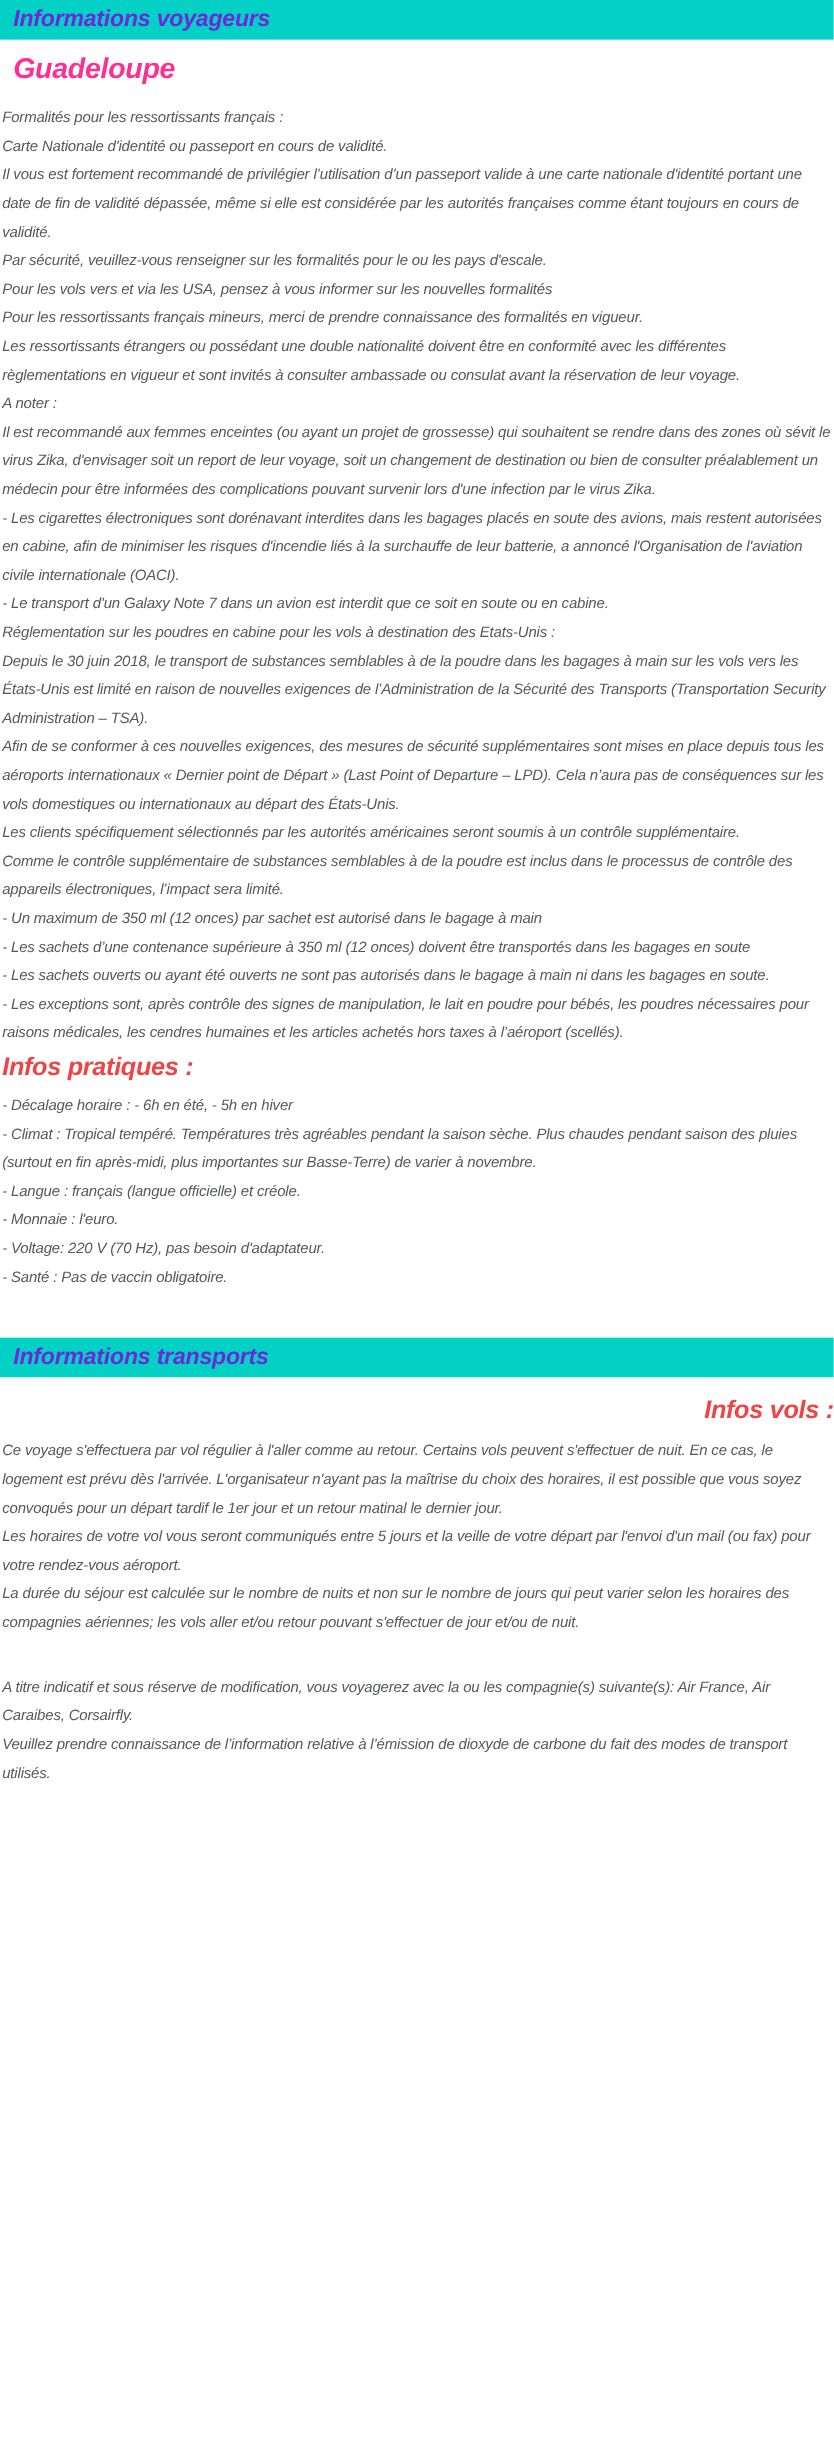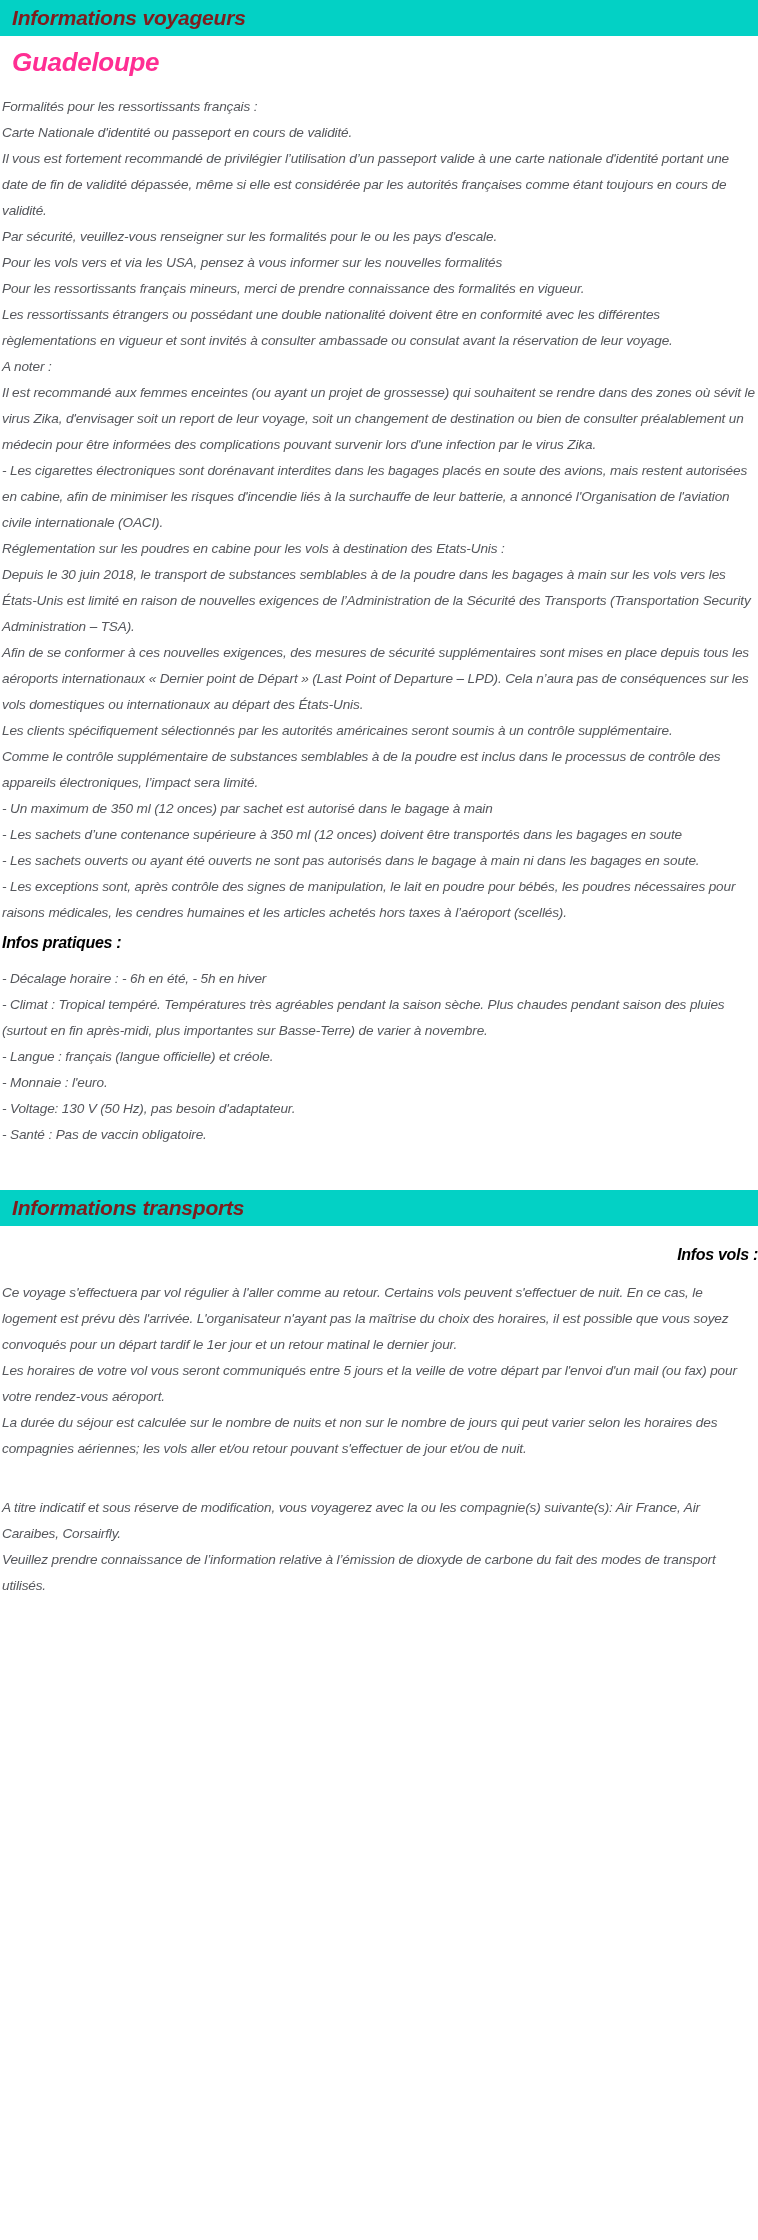--- a/index.html
+++ b/index.html
@@ -21,40 +21,40 @@
   
   .section-bar {
     background: #03d1c5;
     height: 36px;
     display: flex;
     align-items: center;
     padding-left: 12px;
     box-sizing: border-box;
   }
   .section-bar .bar-title {
-    color: #7f1d1d;
+    color: #6d28d9;
     font-size: 21px;
     font-weight: bold;
     font-style: italic;
     letter-spacing: -0.2px;
   }
   
   .country-heading {
     color: #ff2e93;
     font-size: 26px;
     line-height: 32px;
     font-weight: bold;
     font-style: italic;
     margin: 10px 0 16px 0;
     padding-left: 12px;
     letter-spacing: -0.3px;
   }
   .sub-heading {
-    color: #000000;
-    font-size: 16px;
+    color: #ef4444;
+    font-size: 23px;
     line-height: 30px;
     font-weight: bold;
     font-style: italic;
     padding-left: 2px;
     letter-spacing: -0.3px;
     margin: 2px 0 8px 0;
   }
   .sub-heading.vols {
     margin: 14px 0 10px 13px;
     text-align: right;
@@ -103,41 +103,42 @@
   <p class="body mb54">Pour les ressortissants français mineurs, merci de prendre connaissance des formalités en vigueur.</p>
 
   <p class="body mb53">Les ressortissants étrangers ou possédant une double nationalité doivent être en conformité avec les différentes règlementations en vigueur et sont invités à consulter ambassade ou consulat avant la réservation de leur voyage.</p>
 
   <p class="body mb54">A noter :</p>
 
   <p class="body mb50">Il est recommandé aux femmes enceintes (ou ayant un projet de grossesse) qui souhaitent se rendre dans des zones où sévit le virus Zika, d'envisager soit un report de leur voyage, soit un changement de destination ou bien de consulter préalablement un médecin pour être informées des complications pouvant survenir lors d'une infection par le virus Zika.</p>
 
   <p class="body mb51">- Les cigarettes électroniques sont dorénavant interdites dans les bagages placés en soute des avions, mais restent autorisées en cabine, afin de minimiser les risques d'incendie liés à la surchauffe de leur batterie, a annoncé l'Organisation de l'aviation civile internationale (OACI).</p>
 
+  <p class="body mb51">- Le transport d'un Galaxy Note 7 dans un avion est interdit que ce soit en soute ou en cabine.</p>
 
   <div>
     <p class="body">Réglementation sur les poudres en cabine pour les vols à destination des Etats-Unis :</p>
     <p class="body">Depuis le 30 juin 2018, le transport de substances semblables à de la poudre dans les bagages à main sur les vols vers les États-Unis est limité en raison de nouvelles exigences de l’Administration de la Sécurité des Transports (Transportation Security Administration – TSA).</p>
     <p class="body">Afin de se conformer à ces nouvelles exigences, des mesures de sécurité supplémentaires sont mises en place depuis tous les aéroports internationaux « Dernier point de Départ » (Last Point of Departure – LPD). Cela n’aura pas de conséquences sur les vols domestiques ou internationaux au départ des États-Unis.</p>
     <p class="body">Les clients spécifiquement sélectionnés par les autorités américaines seront soumis à un contrôle supplémentaire.</p>
     <p class="body">Comme le contrôle supplémentaire de substances semblables à de la poudre est inclus dans le processus de contrôle des appareils électroniques, l’impact sera limité.</p>
     <p class="body">- Un maximum de 350 ml (12 onces) par sachet est autorisé dans le bagage à main</p>
     <p class="body">- Les sachets d’une contenance supérieure à 350 ml (12 onces) doivent être transportés dans les bagages en soute</p>
     <p class="body">- Les sachets ouverts ou ayant été ouverts ne sont pas autorisés dans le bagage à main ni dans les bagages en soute.</p>
     <p class="body mb4">- Les exceptions sont, après contrôle des signes de manipulation, le lait en poudre pour bébés, les poudres nécessaires pour raisons médicales, les cendres humaines et les articles achetés hors taxes à l’aéroport (scellés).</p>
   </div>
 
   <h2 class="sub-heading">Infos pratiques :</h2>
 
   <div>
     <p class="body">- Décalage horaire : - 6h en été, - 5h en hiver</p>
     <p class="body">- Climat : Tropical tempéré. Températures très agréables pendant la saison sèche. Plus chaudes pendant saison des pluies (surtout en fin après-midi, plus importantes sur Basse-Terre) de varier à novembre.</p>
     <p class="body">- Langue : français (langue officielle) et créole.</p>
     <p class="body">- Monnaie : l'euro.</p>
-    <p class="body">- Voltage: 130 V (50 Hz), pas besoin d'adaptateur.</p>
+    <p class="body">- Voltage: 220 V (70 Hz), pas besoin d'adaptateur.</p>
     <p class="body">- Santé : Pas de vaccin obligatoire.</p>
   </div>
 
   <div class="section-bar bar-transports">
     <span class="bar-title">Informations transports</span>
   </div>
 
   <h2 class="sub-heading vols">Infos vols :</h2>
 
   <p class="body mb30">Ce voyage s'effectuera par vol régulier à l'aller comme au retour. Certains vols peuvent s'effectuer de nuit. En ce cas, le logement est prévu dès l'arrivée. L'organisateur n'ayant pas la maîtrise du choix des horaires, il est possible que vous soyez convoqués pour un départ tardif le 1er jour et un retour matinal le dernier jour.</p>

